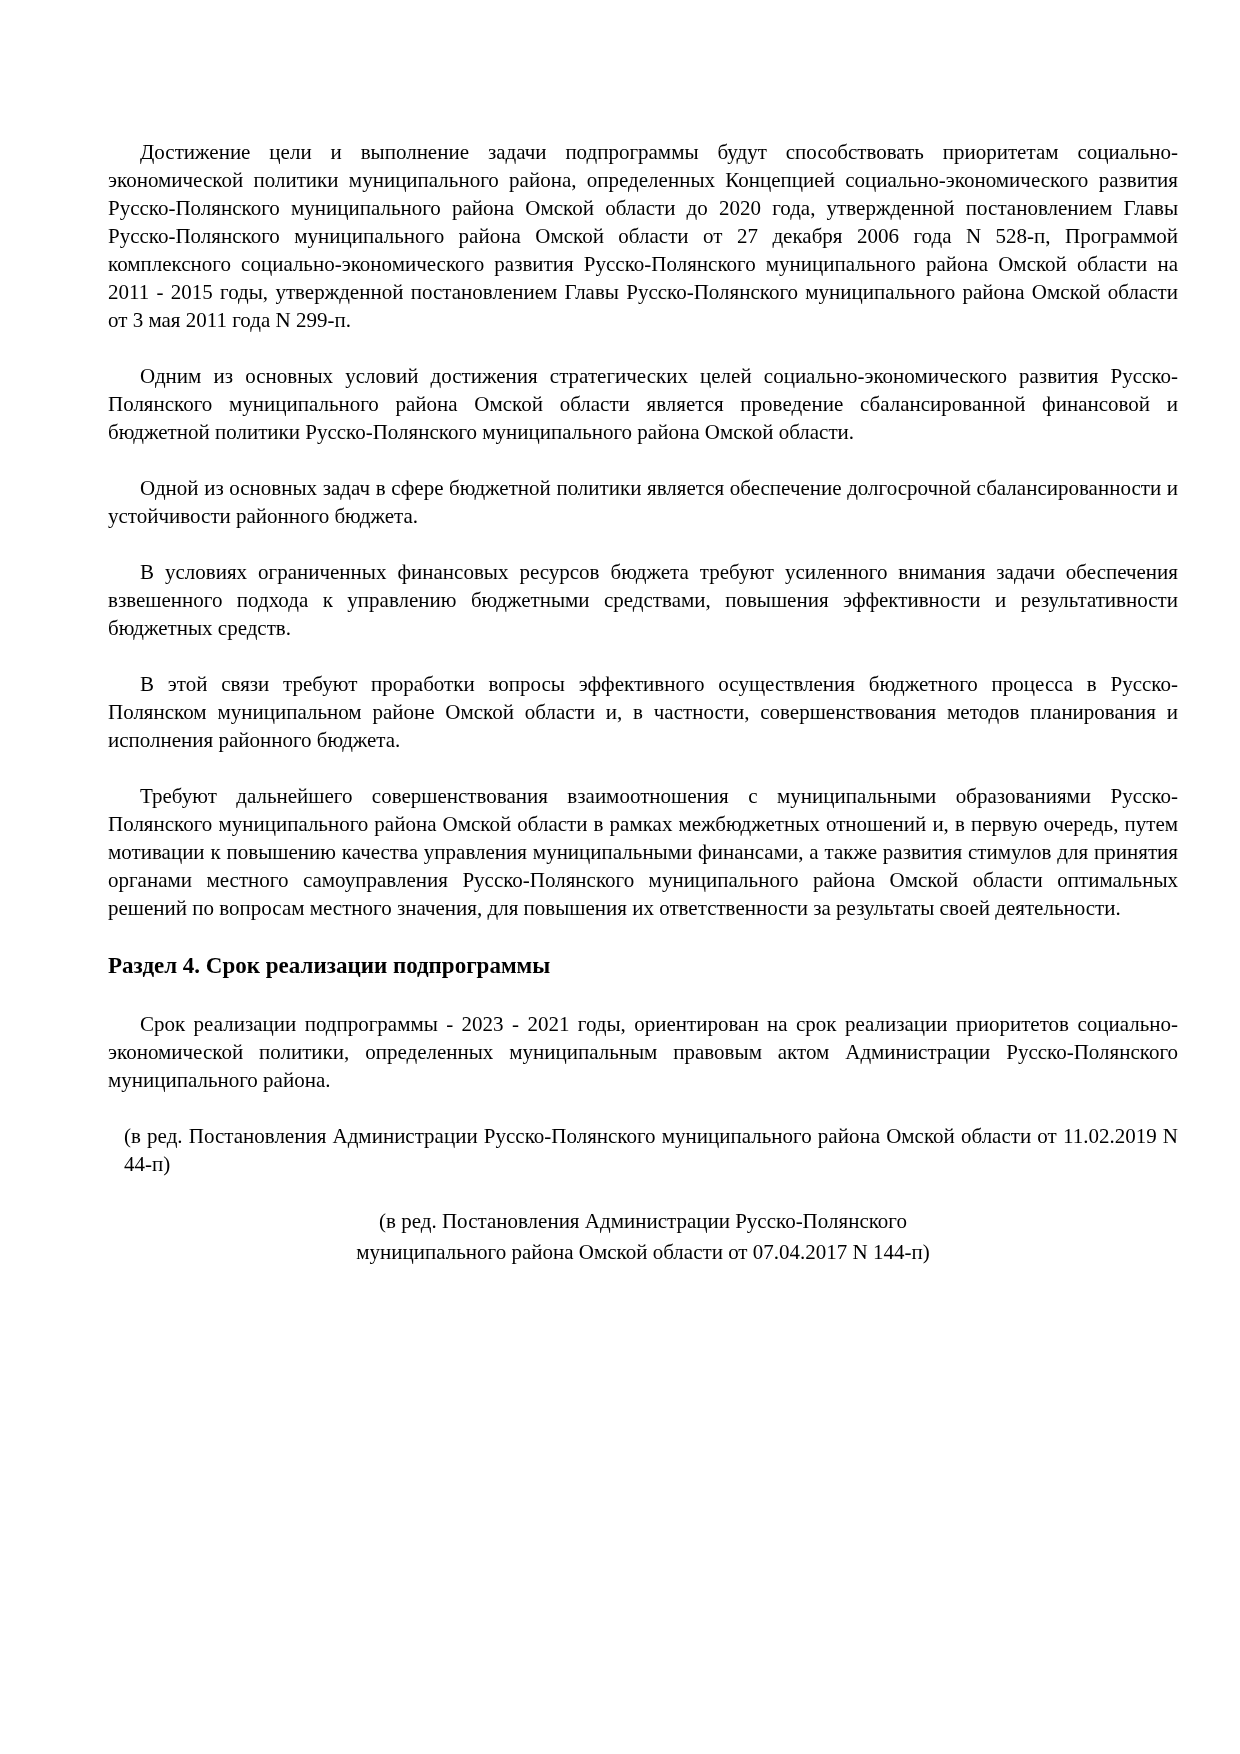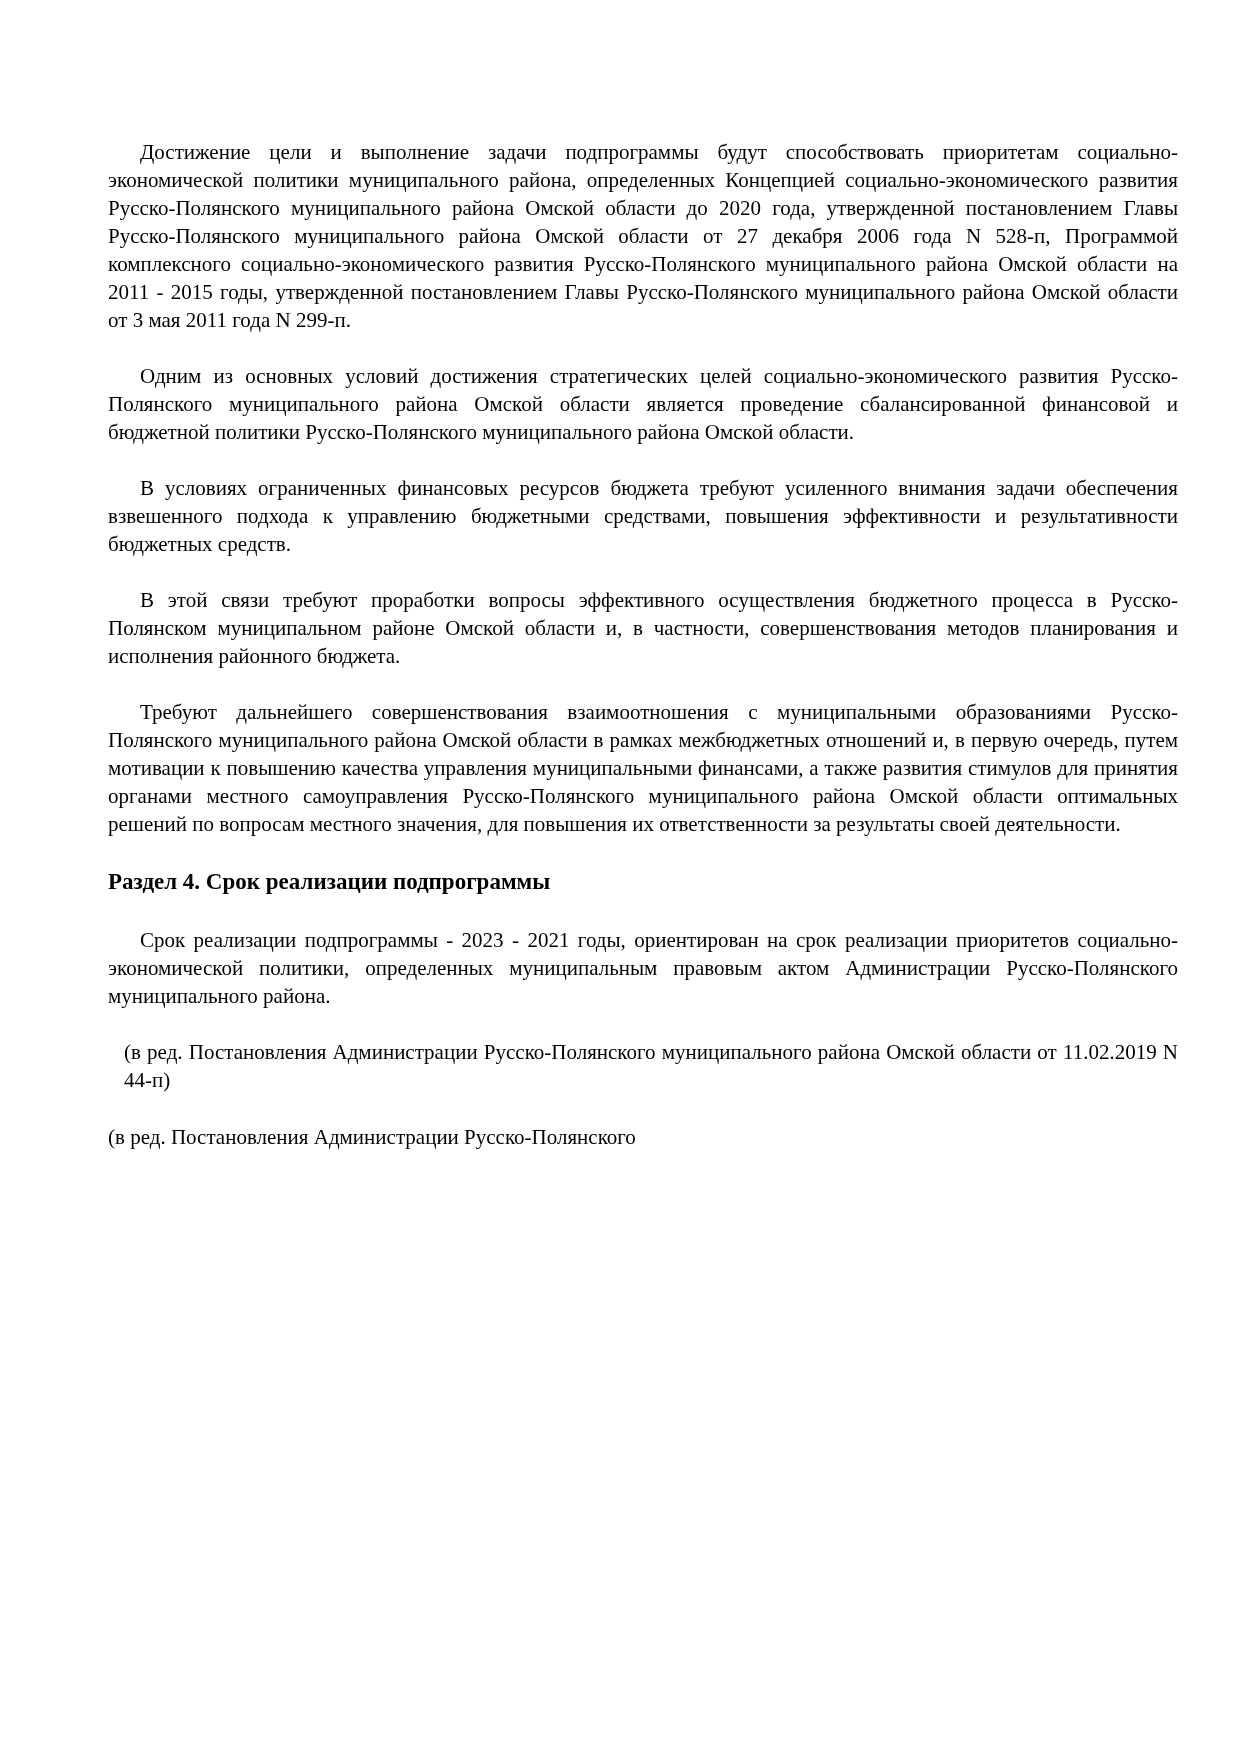--- a/index.html
+++ b/index.html
@@ -35,46 +35,49 @@
   }
   .heading {
     margin: 0 0 28px 0;
     font-weight: bold;
     font-size: 23px;
     line-height: 32px;
   }
   .heading-line { display: block; }
   .amendment-centered {
     margin: 0;
+    text-align: center;
     text-indent: 0;
     line-height: 31px;
   }
   .amendment-centered .note-line { display: block; }
 </style>
 </head>
 <body>
 
 <div class="page">
 
   <p class="para">Достижение цели и выполнение задачи подпрограммы будут способствовать приоритетам социально-экономической политики муниципального района, определенных Концепцией социально-экономического развития Русско-Полянского муниципального района Омской области до 2020 года, утвержденной постановлением Главы Русско-Полянского муниципального района Омской области от 27 декабря 2006 года N 528-п, Программой комплексного социально-экономического развития Русско-Полянского муниципального района Омской области на 2011 - 2015 годы, утвержденной постановлением Главы Русско-Полянского муниципального района Омской области от 3 мая 2011 года N 299-п.</p>
 
   <p class="para">Одним из основных условий достижения стратегических целей социально-экономического развития Русско-Полянского муниципального района Омской области является проведение сбалансированной финансовой и бюджетной политики Русско-Полянского муниципального района Омской области.</p>
 
 
+  <p class="para">Одной из основных задач в сфере бюджетной политики является обеспечение долгосрочной сбалансированности и устойчивости районного бюджета.</p>
 
   <p class="para">В условиях ограниченных финансовых ресурсов бюджета требуют усиленного внимания задачи обеспечения взвешенного подхода к управлению бюджетными средствами, повышения эффективности и результативности бюджетных средств.</p>
 
   <p class="para">В этой связи требуют проработки вопросы эффективного осуществления бюджетного процесса в Русско-Полянском муниципальном районе Омской области и, в частности, совершенствования методов планирования и исполнения районного бюджета.</p>
 
   <p class="para">Требуют дальнейшего совершенствования взаимоотношения с муниципальными образованиями Русско-Полянского муниципального района Омской области в рамках межбюджетных отношений и, в первую очередь, путем мотивации к повышению качества управления муниципальными финансами, а также развития стимулов для принятия органами местного самоуправления Русско-Полянского муниципального района Омской области оптимальных решений по вопросам местного значения, для повышения их ответственности за результаты своей деятельности.</p>
 
   <h2 class="heading">Раздел 4. Срок реализации подпрограммы</h2>
 
   <p class="para">Срок реализации подпрограммы - 2023 - 2021 годы, ориентирован на срок реализации приоритетов социально-экономической политики, определенных муниципальным правовым актом Администрации Русско-Полянского муниципального района.</p>
 
   <p class="amendment">(в ред. Постановления Администрации Русско-Полянского муниципального района Омской области от 11.02.2019 N 44-п)</p>
 
 
   <p class="amendment-centered">
     <span class="note-line">(в ред. Постановления Администрации Русско-Полянского</span>
+    <span class="note-line">муниципального района Омской области от 07.04.2017 N 144-п)</span>
   </p>
 
 </div>
 
 </body></html>

